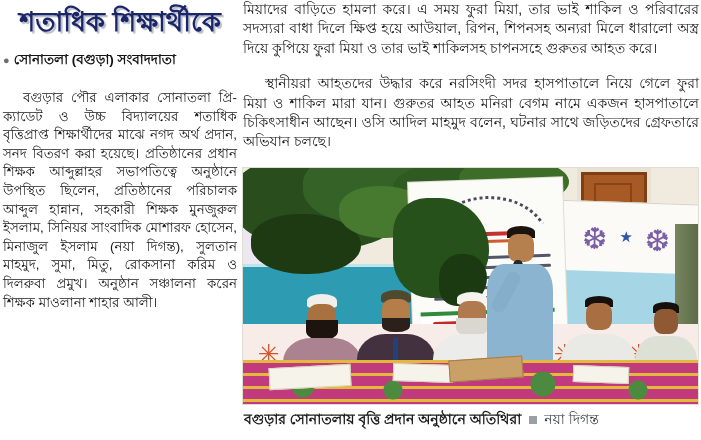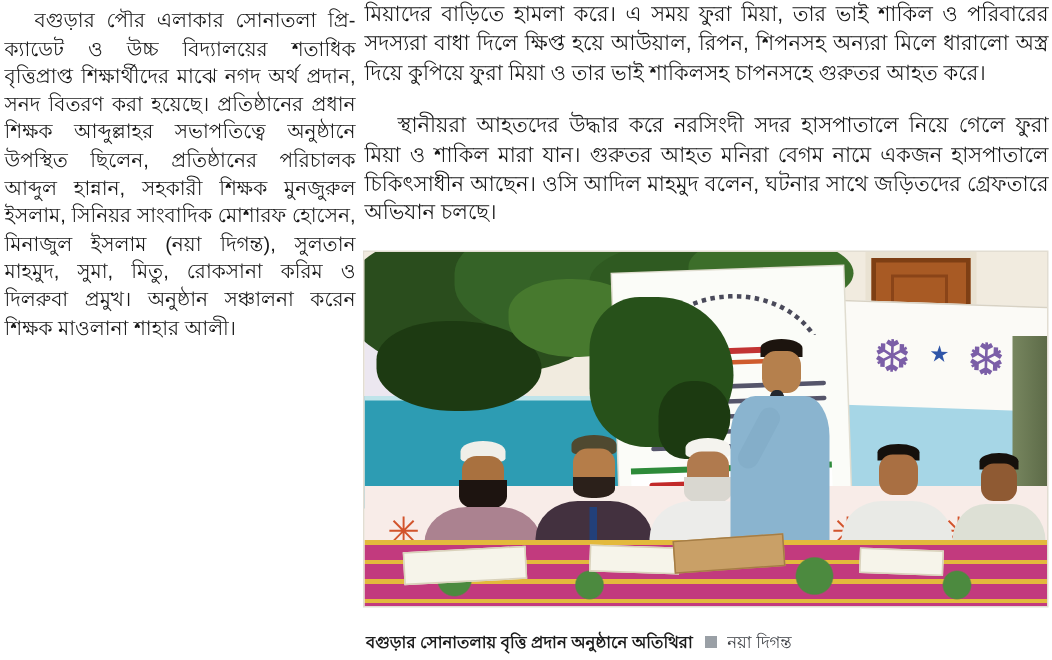--- a/index.html
+++ b/index.html
@@ -10,21 +10,21 @@
   }
   
   .left-col{position:absolute;left:3px;top:4px;width:234px;}
   .headline{
     text-align:center;font-weight:700;font-size:27px;line-height:37px;
     color:#1b2668;text-shadow:2px 2px 1px #b9bcc9;letter-spacing:0;
   }
   .dateline{margin-top:8px;font-size:13.5px;font-weight:700;color:#141414;}
   .dateline .bullet{color:#6b6f74;font-size:11px;margin-right:4px;}
   .body-text{
-    margin-top:1px;font-size:13.4px;line-height:18.6px;text-align:justify;
+    margin-top:17px;font-size:13.4px;line-height:18.6px;text-align:justify;
     color:#191919;text-indent:20px;font-weight:500;
   }
   
   .right-article{position:absolute;left:243px;top:0px;width:456px;}
   .right-article p{
     margin:0;font-size:14px;line-height:19.4px;text-align:justify;
     color:#181818;font-weight:500;
   }
   .right-article p.p2{margin-top:16px;text-indent:22px;}
   
@@ -92,30 +92,34 @@
   .table-cloth{left:0;top:192px;width:455px;height:44px;
     background:
       radial-gradient(circle at 60px 26px,#4c8a3f 0 11px,transparent 12px),
       radial-gradient(circle at 150px 30px,#4c8a3f 0 9px,transparent 10px),
       radial-gradient(circle at 300px 24px,#4c8a3f 0 12px,transparent 13px),
       radial-gradient(circle at 395px 30px,#4c8a3f 0 9px,transparent 10px),
       repeating-linear-gradient(180deg,#e3b93c 0 3px,#c23a7e 3px 13px);
   }
   .paper{background:#f6f4ea;border:1px solid #d9d2bb;}
   
-  .caption{position:absolute;left:244px;top:420px;width:456px;font-size:11px;color:#1b1b1b;}
+  .caption{position:absolute;left:244px;top:408px;width:456px;font-size:14px;color:#1b1b1b;}
   .caption .bold{font-weight:700;}
   .caption .sq{display:inline-block;width:8px;height:8px;background:#9aa0a6;margin:0 7px 0 8px;}
   .caption .credit{color:#3c3f44;font-weight:500;}
 </style>
 </head>
 <body>
 
 <div class="left-col">
   <div class="headline">
+    <div>শতাধিক শিক্ষার্থীকে</div>
+  </div>
+  <div class="dateline">
+    <span class="bullet">●</span><span>সোনাতলা (বগুড়া) সংবাদদাতা</span>
   </div>
   <div class="body-text">বগুড়ার পৌর এলাকার সোনাতলা প্রি-ক্যাডেট ও উচ্চ বিদ্যালয়ের শতাধিক বৃত্তিপ্রাপ্ত শিক্ষার্থীদের মাঝে নগদ অর্থ প্রদান, সনদ বিতরণ করা হয়েছে। প্রতিষ্ঠানের প্রধান শিক্ষক আব্দুল্লাহর সভাপতিত্বে অনুষ্ঠানে উপস্থিত ছিলেন, প্রতিষ্ঠানের পরিচালক আব্দুল হান্নান, সহকারী শিক্ষক মুনজুরুল ইসলাম, সিনিয়র সাংবাদিক মোশারফ হোসেন, মিনাজুল ইসলাম (নয়া দিগন্ত), সুলতান মাহমুদ, সুমা, মিতু, রোকসানা করিম ও দিলরুবা প্রমুখ। অনুষ্ঠান সঞ্চালনা করেন শিক্ষক মাওলানা শাহার আলী।</div>
 </div>
 
 <div class="right-article">
   <p>মিয়াদের বাড়িতে হামলা করে। এ সময় ফুরা মিয়া, তার ভাই শাকিল ও পরিবারের সদস্যরা বাধা দিলে ক্ষিপ্ত হয়ে আউয়াল, রিপন, শিপনসহ অন্যরা মিলে ধারালো অস্ত্র দিয়ে কুপিয়ে ফুরা মিয়া ও তার ভাই শাকিলসহ চাপনসহে গুরুতর আহত করে।</p>
   <p class="p2">স্থানীয়রা আহতদের উদ্ধার করে নরসিংদী সদর হাসপাতালে নিয়ে গেলে ফুরা মিয়া ও শাকিল মারা যান। গুরুতর আহত মনিরা বেগম নামে একজন হাসপাতালে চিকিৎসাধীন আছেন। ওসি আদিল মাহমুদ বলেন, ঘটনার সাথে জড়িতদের গ্রেফতারে অভিযান চলছে।</p>
 </div>
 
 <div class="photo">

